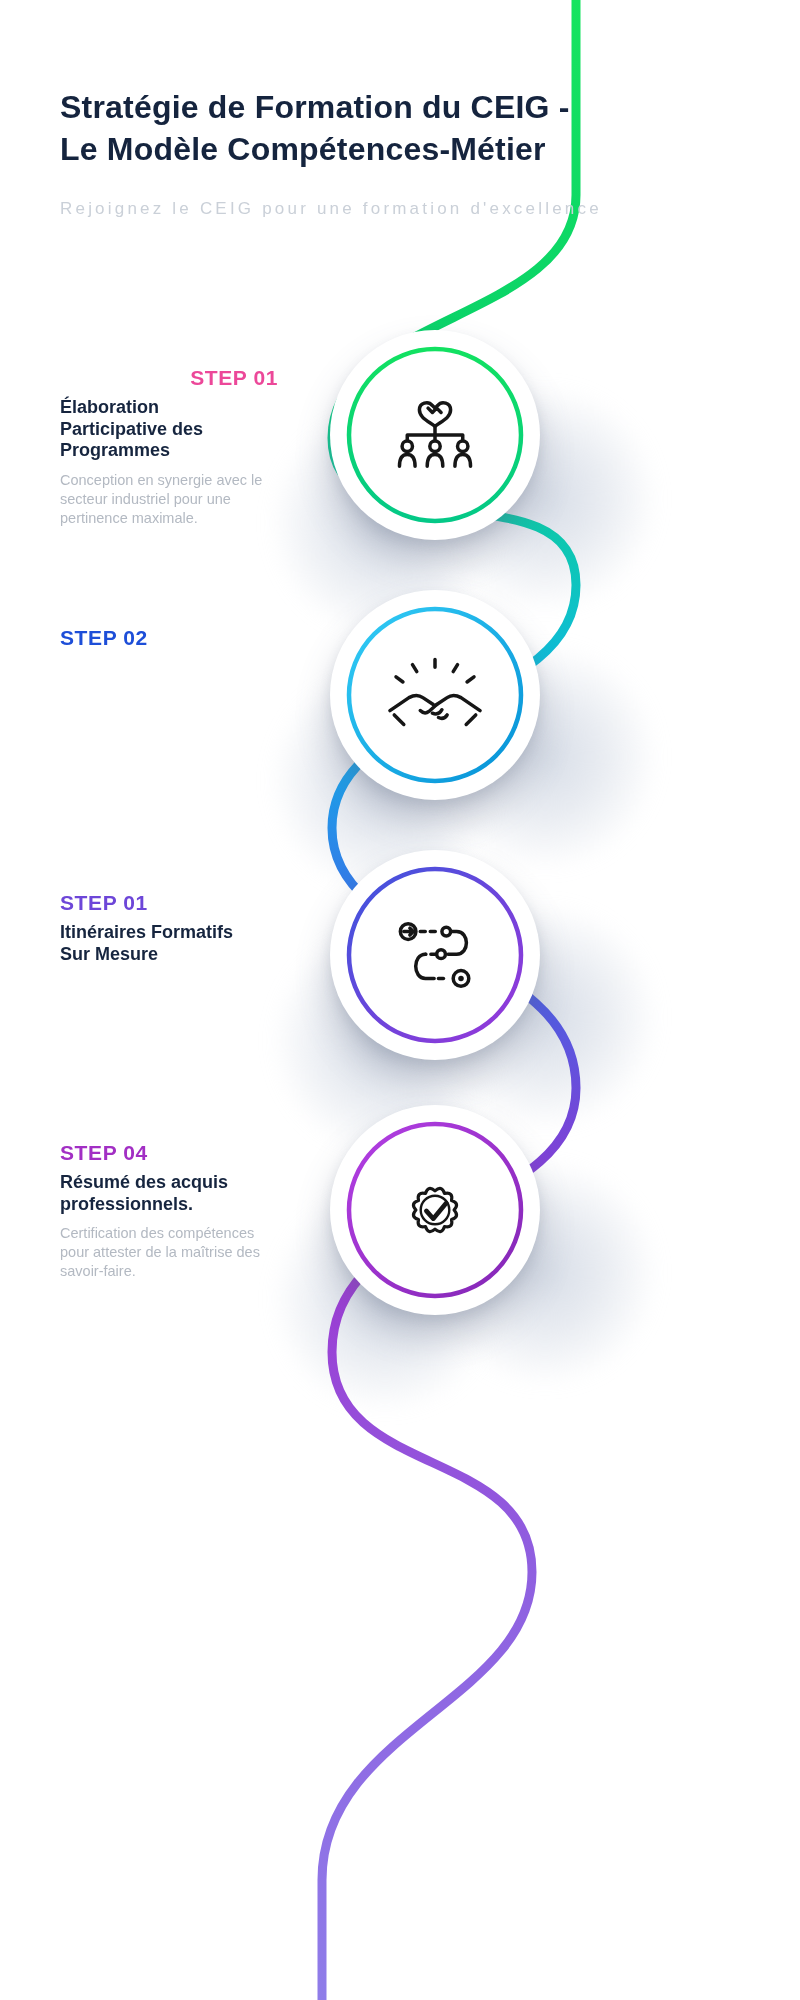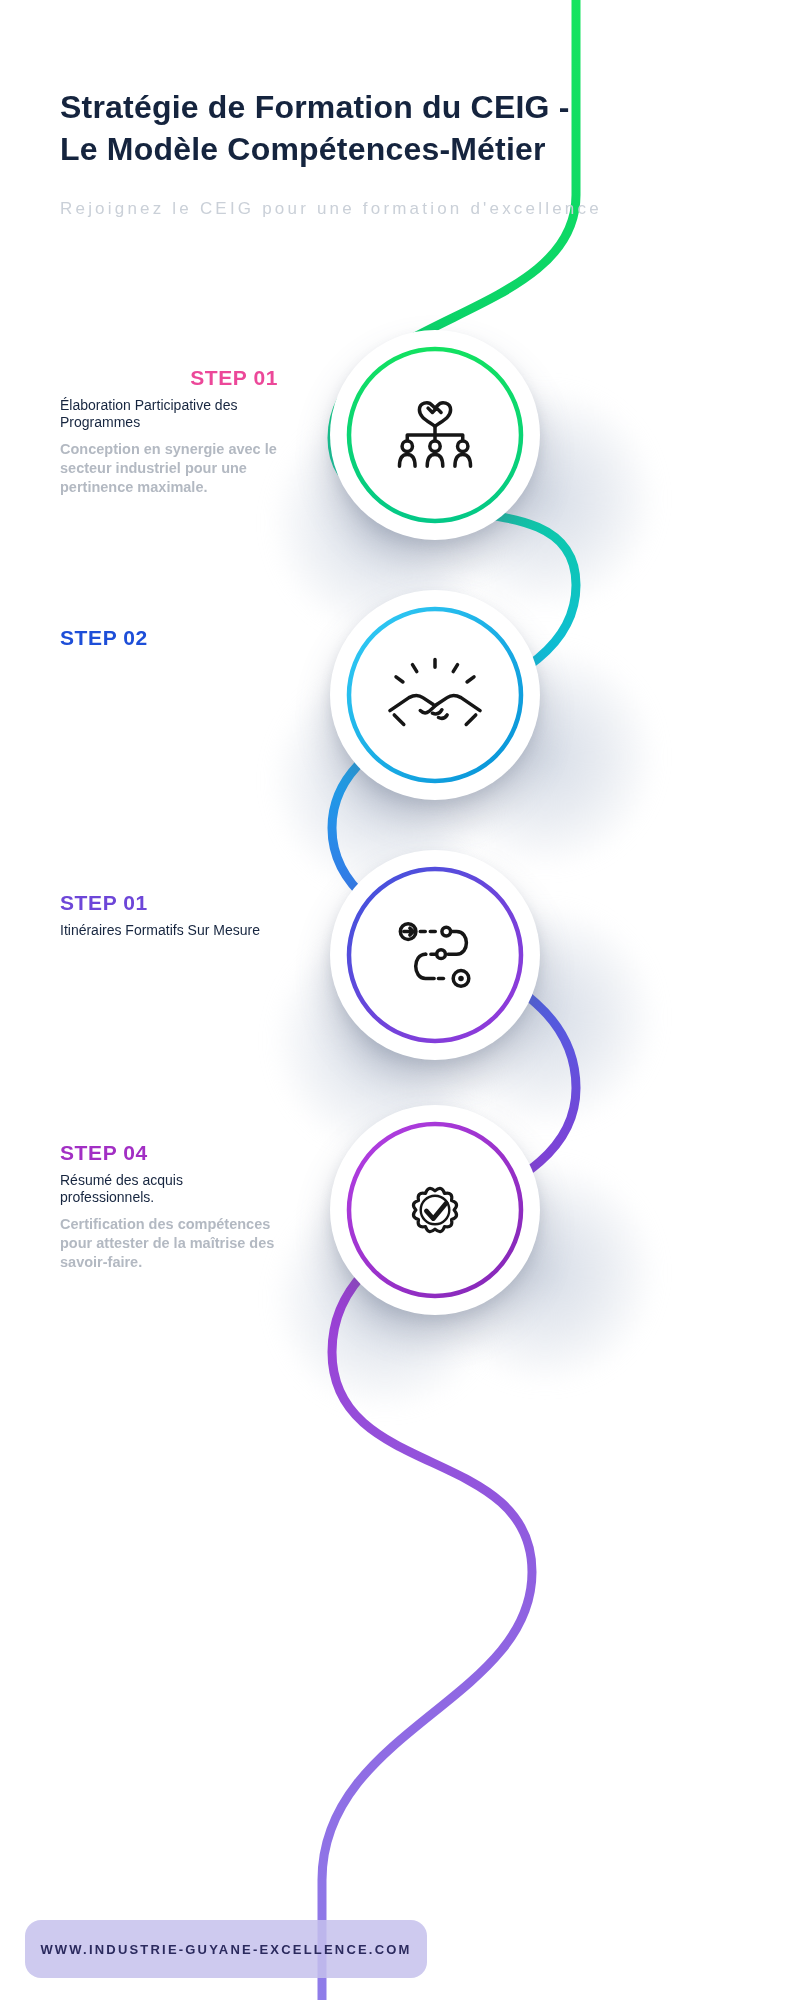--- a/index.html
+++ b/index.html
@@ -19,22 +19,22 @@
   .curve{position:absolute;left:0;top:0;z-index:1}
 
   .header{position:absolute;left:60px;top:86px;width:540px;z-index:5}
   .title{font-size:32px;line-height:1.32;font-weight:700;color:#15243e;letter-spacing:.2px}
   .subtitle{position:absolute;left:60px;top:199px;z-index:5;font-size:17px;font-weight:400;
             letter-spacing:3.2px;color:#cad0d8;white-space:nowrap}
 
   .step{position:absolute;left:60px;width:218px;z-index:5}
   .step-1{top:366px}.step-2{top:626px}.step-3{top:891px}.step-4{top:1141px}
   .step-label{font-size:21px;font-weight:700;letter-spacing:.6px;margin-bottom:7px}
-  .step-title{font-size:14px;font-weight:400;color:#16253f;line-height:1.2;margin-bottom:9px;max-width:205px}
-  .step-desc{font-size:14.5px;color:#b3b9c2;line-height:1.32;font-weight:700}
+  .step-title{font-size:18px;font-weight:700;color:#16253f;line-height:1.2;margin-bottom:9px;max-width:205px}
+  .step-desc{font-size:14.5px;color:#b3b9c2;line-height:1.32;font-weight:400}
 
   .badge-wrap{position:absolute;left:330px;width:210px;height:210px;z-index:3}
   .badge-1{top:330px}.badge-2{top:590px}.badge-3{top:850px}.badge-4{top:1105px}
   .badge{position:absolute;inset:0;background:#ffffff;border-radius:50%;
          box-shadow:0 20px 34px rgba(94,104,128,.30),0 6px 12px rgba(94,104,128,.14);
          display:flex;align-items:center;justify-content:center}
   .ring{position:absolute;inset:0}
   .icon{width:104px;height:104px;position:relative}
   .icon path,.icon circle,.icon line{vector-effect:non-scaling-stroke}
 
@@ -203,17 +203,14 @@
       <svg class="icon" viewBox="0 0 120 120" aria-hidden="true">
         <g fill="none" stroke="#161616" stroke-linecap="round" stroke-linejoin="round">
           <path stroke-width="3.2" d="M82,60 Q89,67.8 79.05,71 Q81.2,81.2 71,79.05 Q67.8,89 60,82 Q52.2,89 49,79.05 Q38.8,81.2 40.95,71 Q31,67.8 38,60 Q31,52.2 40.95,49 Q38.8,38.8 49,40.95 Q52.2,31 60,38 Q67.8,31 71,40.95 Q81.2,38.8 79.05,49 Q89,52.2 82,60 Z"></path>
           <circle stroke-width="2.4" cx="60" cy="60" r="16.5"></circle>
           <path stroke-width="4.6" d="M50,61 L58,70 L73,52"></path>
         </g>
       </svg>
     </div>
   </div>
 
-  <div class="footer-pill">
-    <span>WWW.INDUSTRIE-GUYANE-EXCELLENCE.COM</span>
-  </div>
 
 </div>
 
 </body></html>

